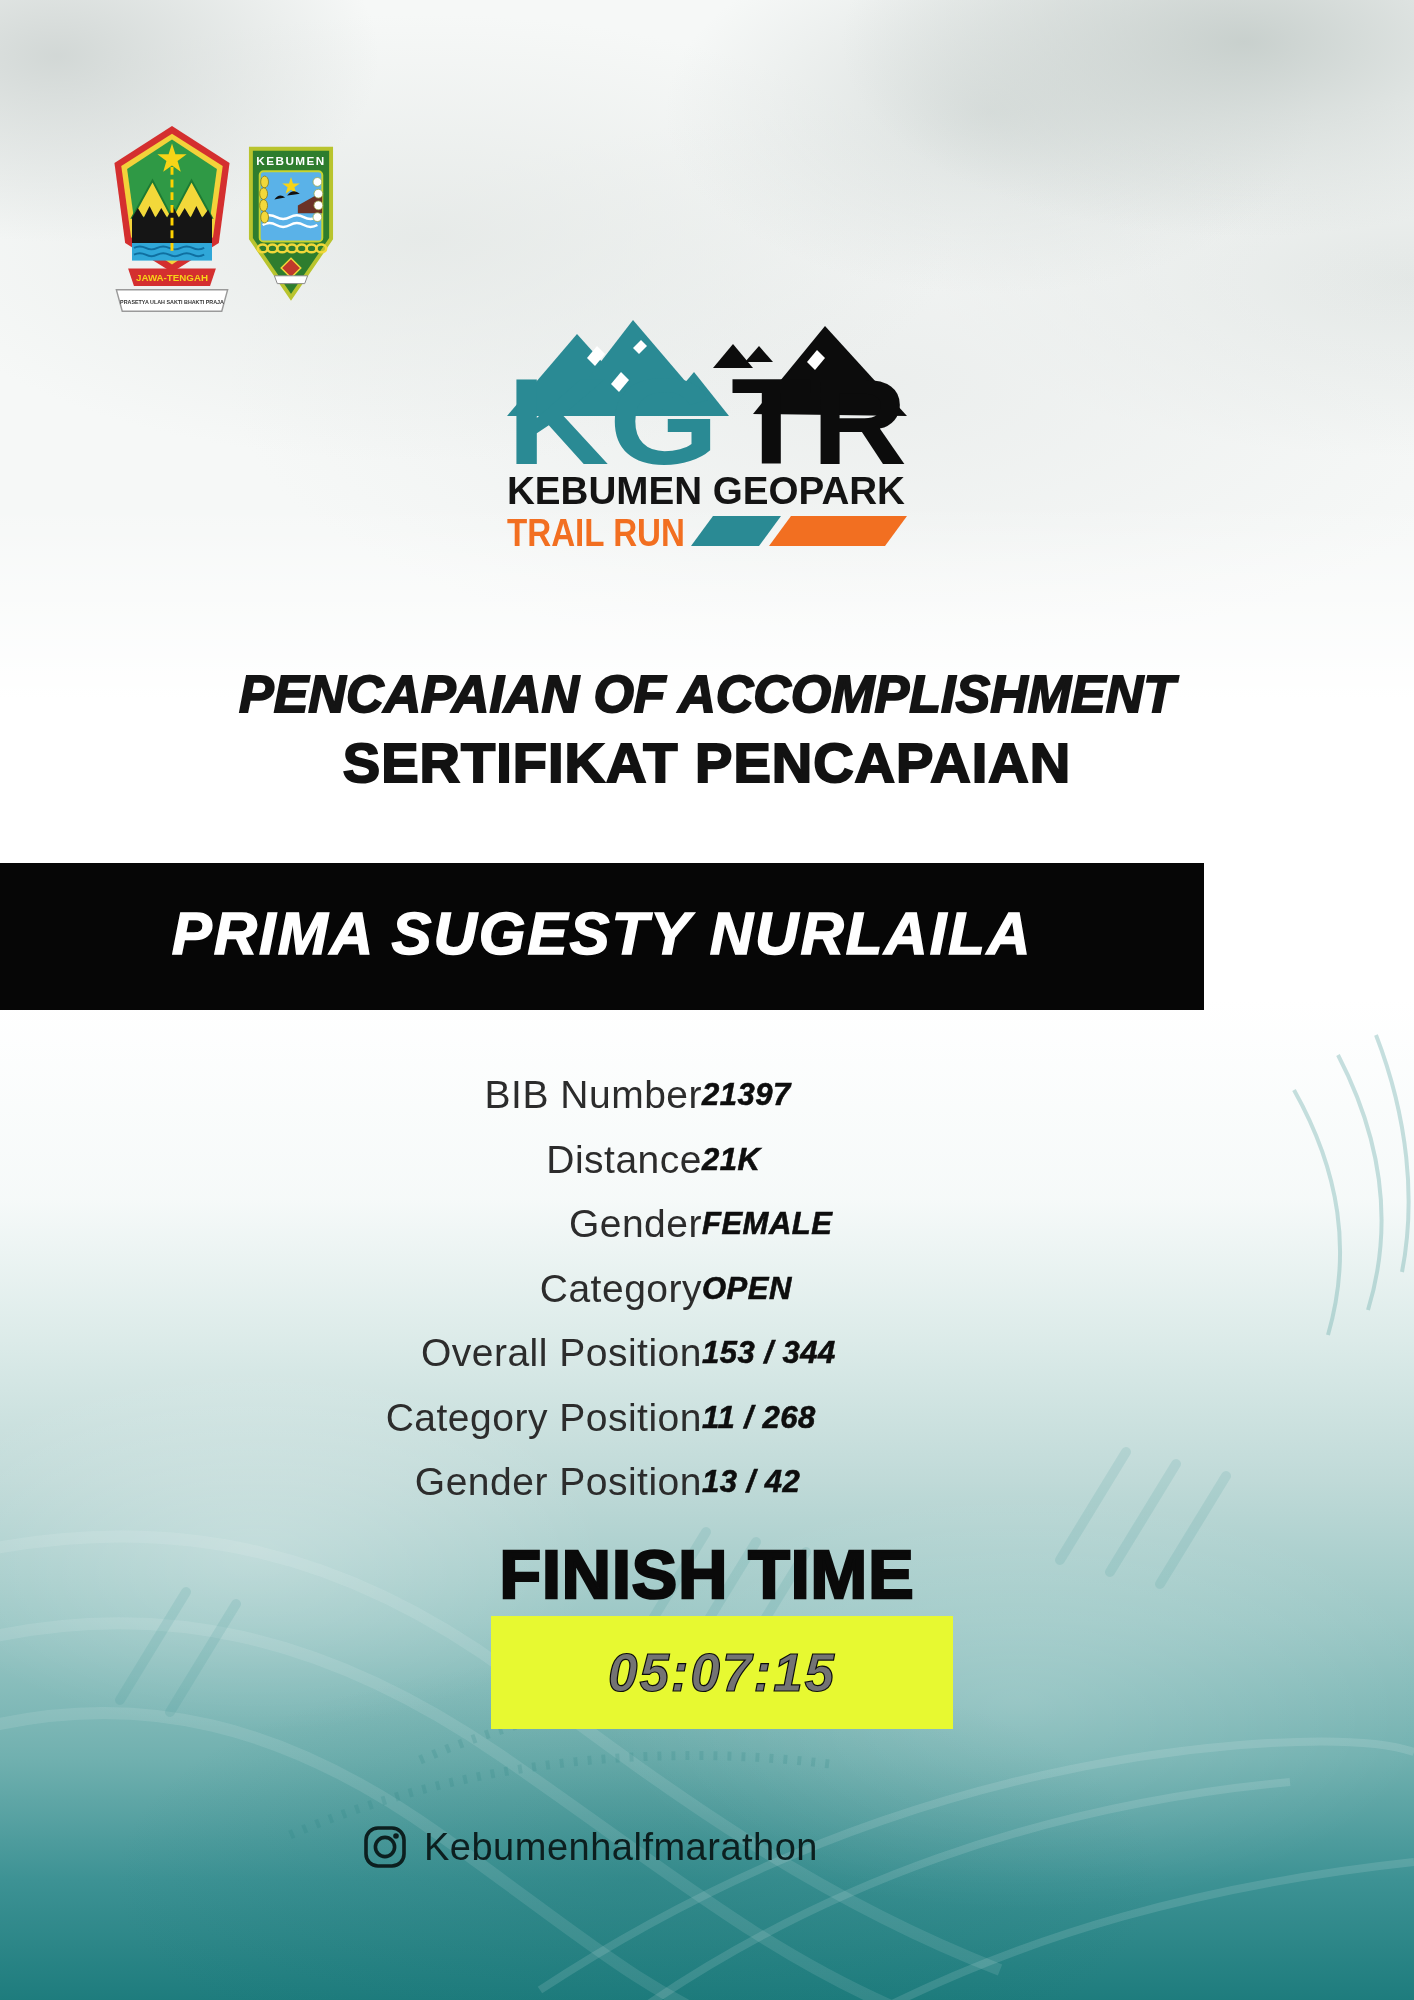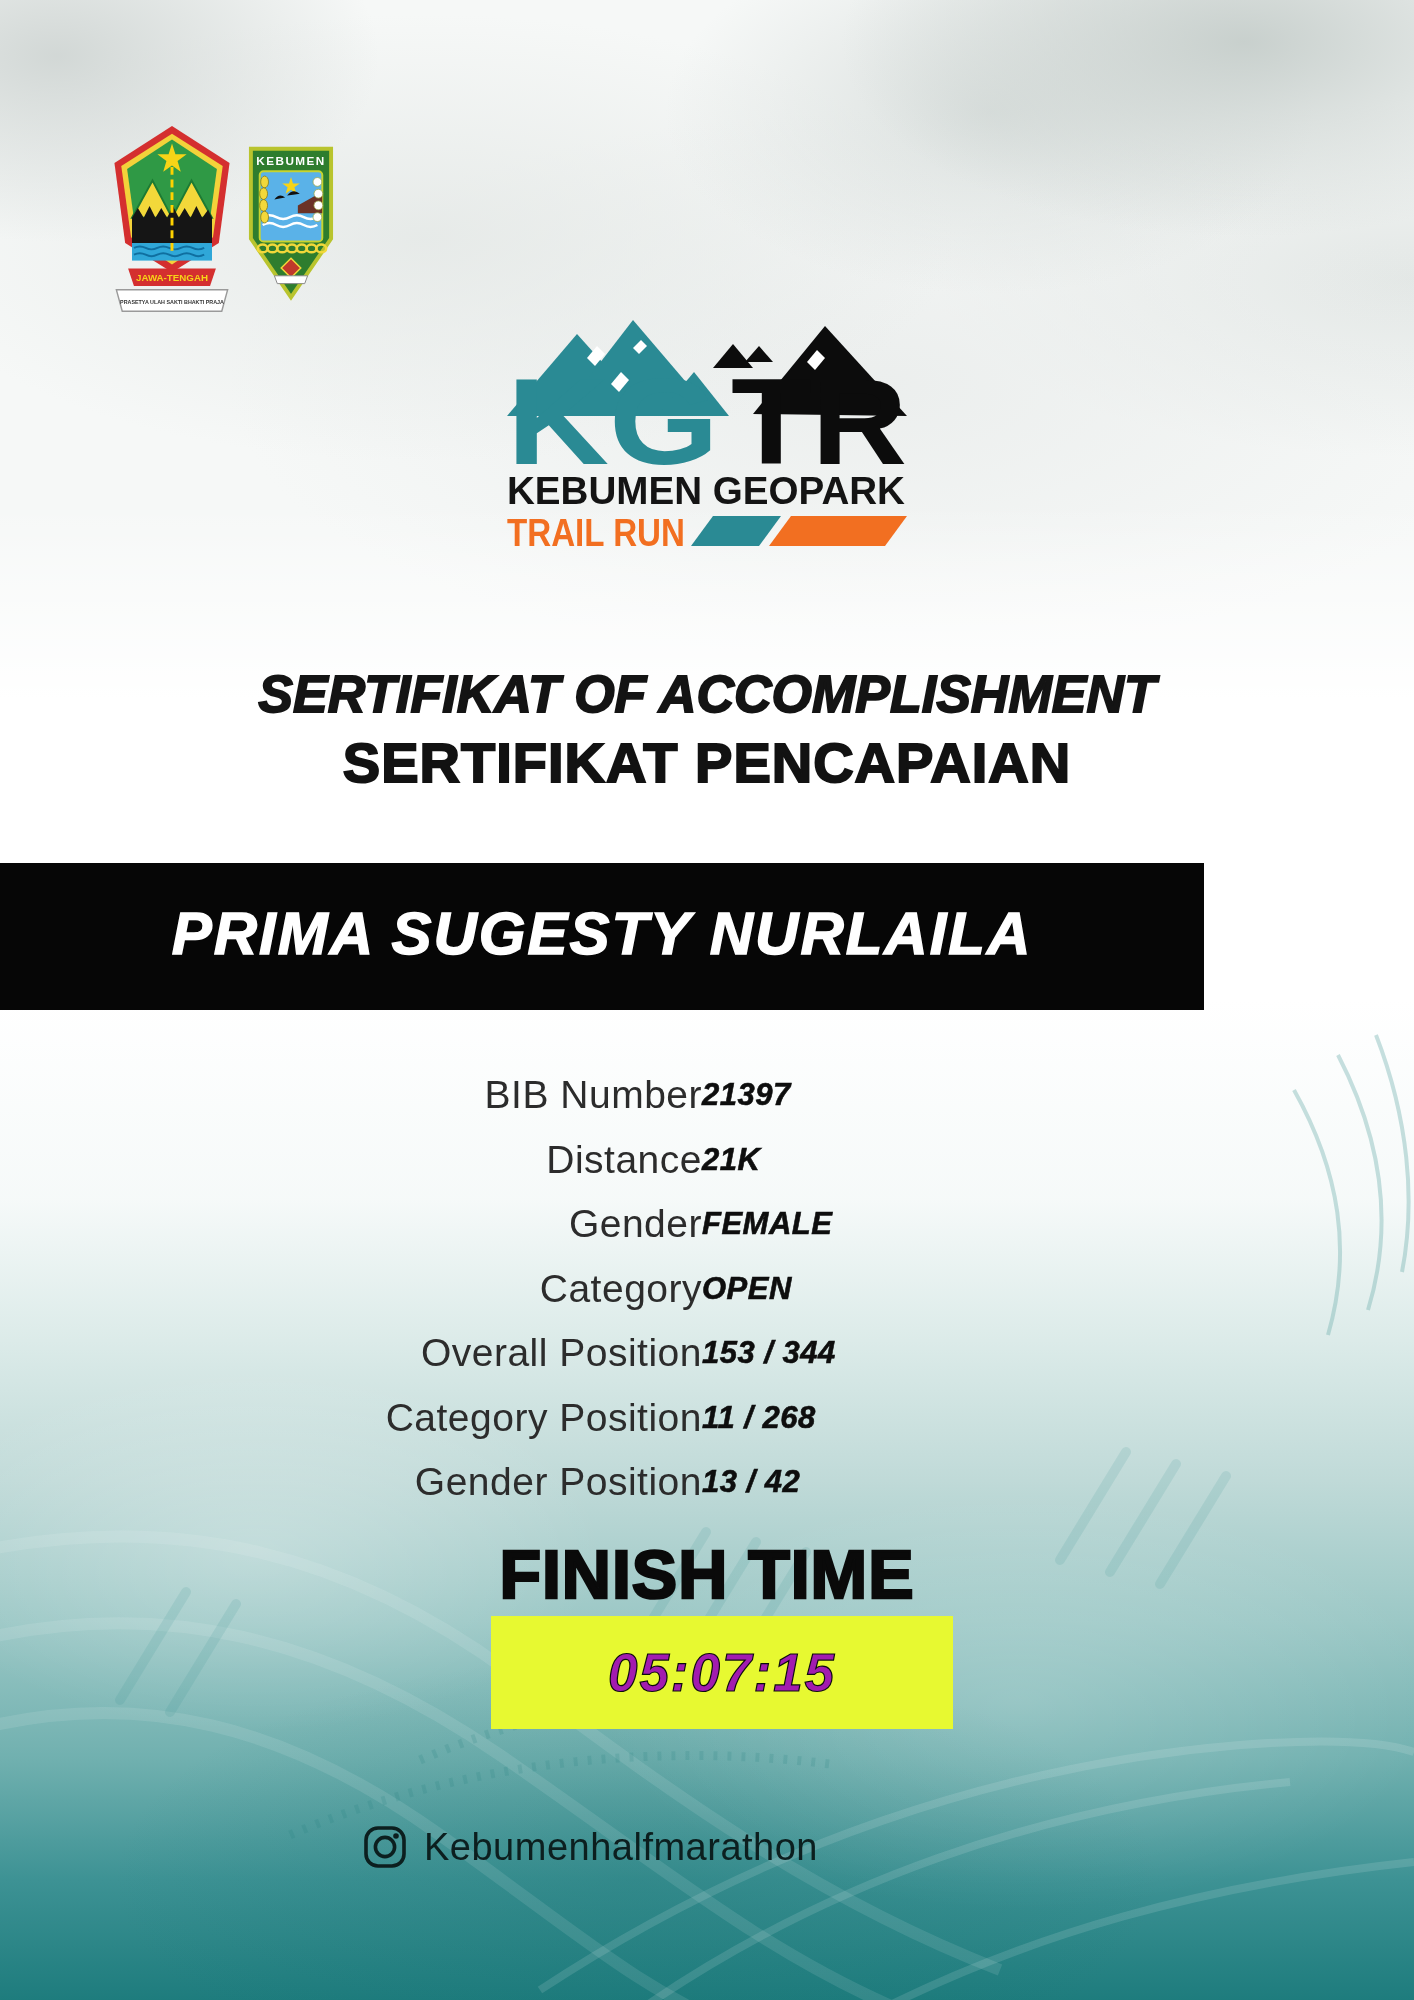--- a/index.html
+++ b/index.html
@@ -84,21 +84,21 @@
   .finish-label {
     position:absolute; left:0; top:1535px; width:1414px; text-align:center;
     font-size:68px; font-weight:700; color:#0a0a0a;
     -webkit-text-stroke:2.6px #0a0a0a; letter-spacing:1px;
   }
   .finish-box {
     position:absolute; left:491px; top:1616px; width:462px; height:113px;
     background:#e7f931; display:flex; align-items:center; justify-content:center;
   }
   .finish-box .time {
-    font-size:53px; font-weight:700; font-style:italic; color:#a21caf;
+    font-size:53px; font-weight:700; font-style:italic; color:#737373;
     -webkit-text-stroke:1.2px #0b0b0b; letter-spacing:2px;
   }
 
   
   .footer {
     position:absolute; left:0; top:1824px; width:1180px;
     display:flex; align-items:center; justify-content:center; gap:16px;
   }
   .footer .handle { font-size:38px; color:#0c1f1f; letter-spacing:0.5px; }
 </style>
@@ -212,21 +212,21 @@
     </g>
     <polygon fill="#ffffff" points="300,66 310,54 318,62 308,74"></polygon>
     <text x="0" y="168" font-size="122" font-weight="bold" fill="#2a8a94" textLength="212" lengthAdjust="spacingAndGlyphs" font-family="Liberation Sans, sans-serif">KG</text>
     <text x="224" y="168" font-size="122" font-weight="bold" fill="#0c0c0c" textLength="176" lengthAdjust="spacingAndGlyphs" font-family="Liberation Sans, sans-serif">TR</text>
     <text x="0" y="208" font-size="38" font-weight="bold" fill="#141414" textLength="398" lengthAdjust="spacingAndGlyphs" font-family="Liberation Sans, sans-serif">KEBUMEN GEOPARK</text>
     <text x="0" y="250" font-size="38" font-weight="bold" fill="#f26f21" textLength="178" lengthAdjust="spacingAndGlyphs" font-family="Liberation Sans, sans-serif">TRAIL RUN</text>
     <polygon points="206,220 274,220 252,250 184,250" fill="#2a8a94"></polygon>
     <polygon points="284,220 400,220 378,250 262,250" fill="#f26f21"></polygon>
   </svg>
 
-  <div class="title-en">SERTIFIKAT OF ACCOMPLISHMENT</div>
+  <div class="title-en">PENCAPAIAN OF ACCOMPLISHMENT</div>
   <div class="title-id">SERTIFIKAT PENCAPAIAN</div>
 
   <div class="name-banner">
     <div class="name">PRIMA SUGESTY NURLAILA</div>
   </div>
 
   <div class="details">
     <div class="drow">
       <div class="dlabel">BIB Number</div>
       <div class="dval">21397</div>

